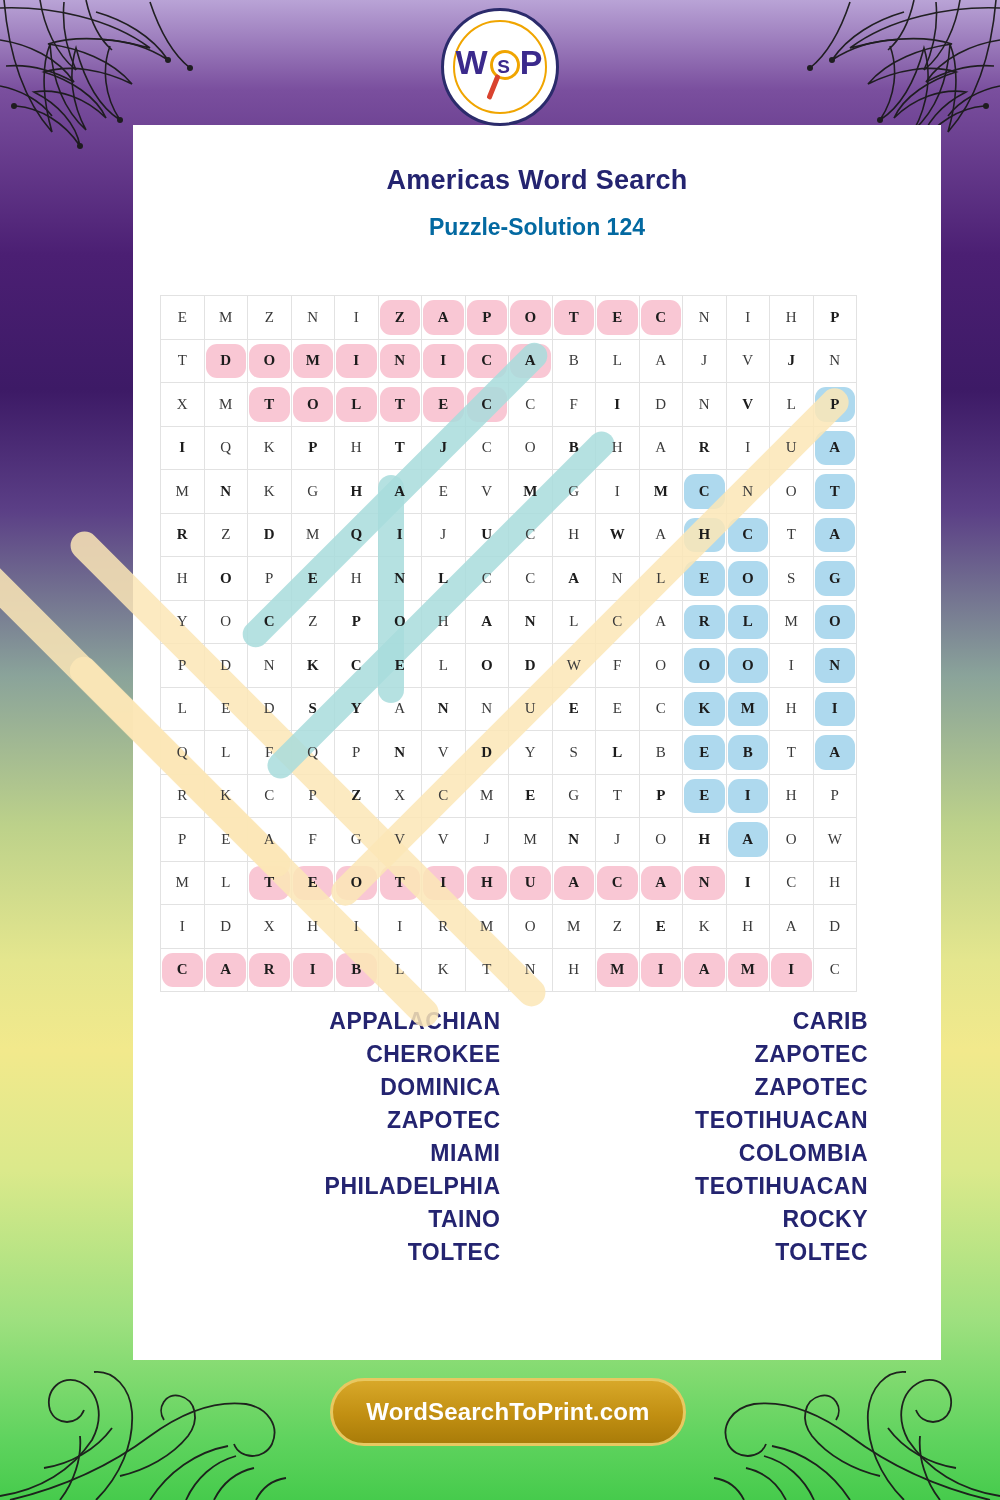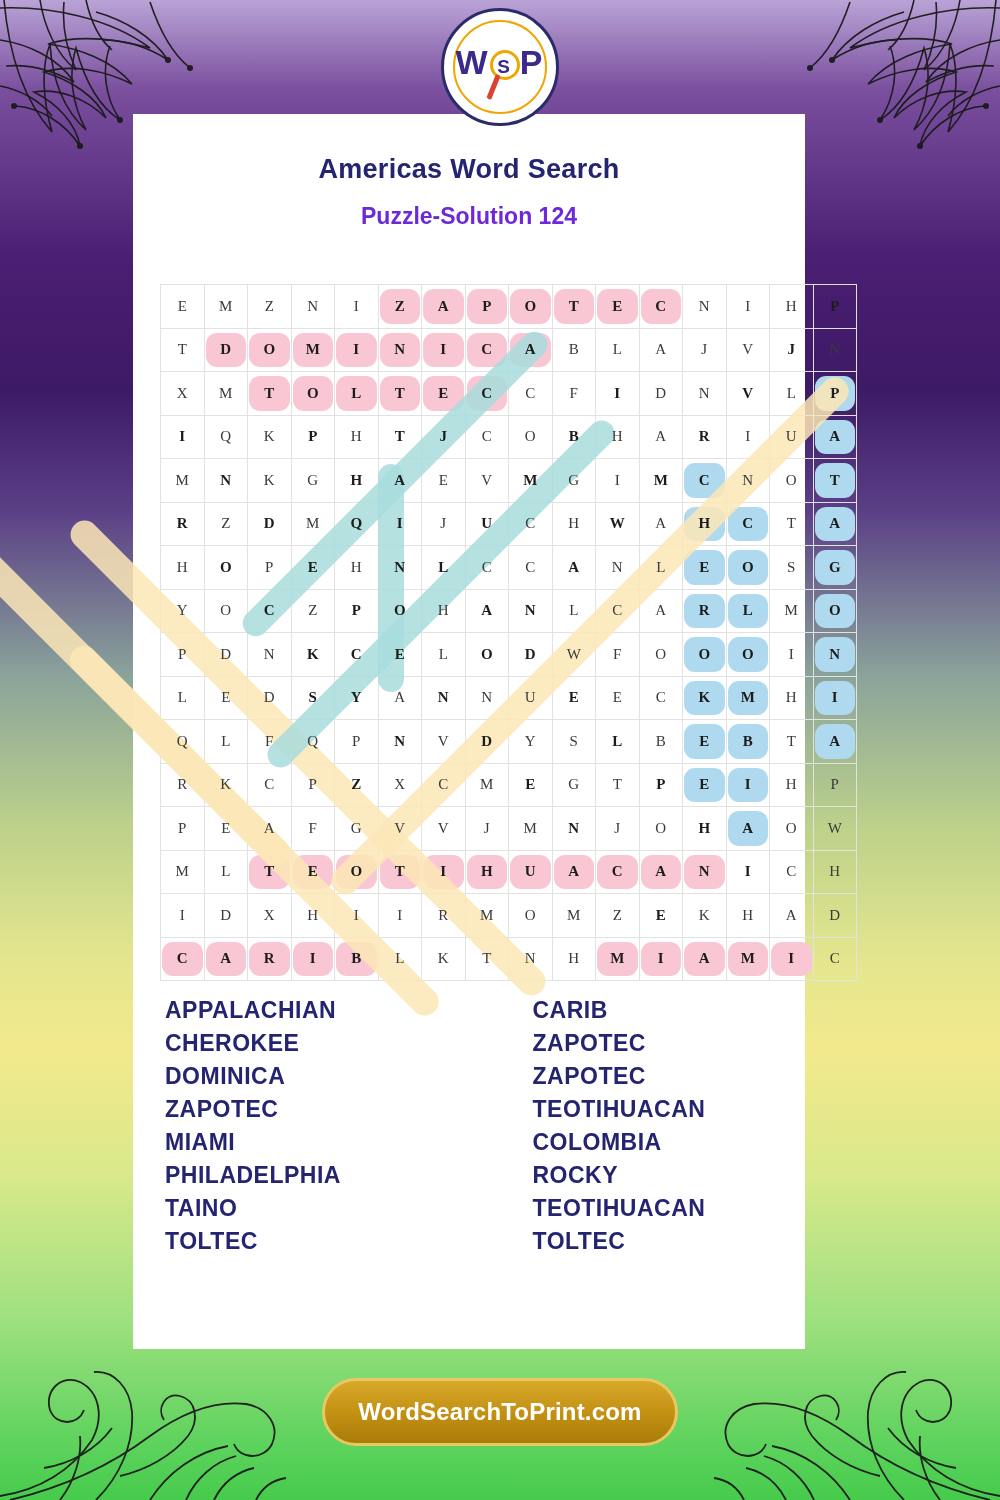--- a/index.html
+++ b/index.html
@@ -40,22 +40,22 @@
     opacity: 0.95;
   }
   .corner.tl { top: 0; left: 0; }
   .corner.tr { top: 0; right: 0; transform: scaleX(-1); }
   .corner.bl { bottom: 0; left: 0; width: 300px; height: 200px;}
   .corner.br { bottom: 0; right: 0; width: 300px; height: 200px; transform: scaleX(-1); }
 
   .sheet {
     position: absolute;
     left: 133px;
-    top: 114px;
-    width: 672px;
+    top: 125px;
+    width: 808px;
     height: 1235px;
     background: #ffffff;
     z-index: 5;
   }
   .logo {
     position: absolute;
     left: 441px;
     top: 8px;
     width: 118px;
     height: 118px;
@@ -111,21 +111,21 @@
     font-size: 27px;
     font-weight: bold;
     color: #242470;
     margin-top: 40px;
     letter-spacing: 0.3px;
   }
   .subtitle {
     text-align: center;
     font-size: 23px;
     font-weight: bold;
-    color: #6d28d9;
+    color: #0369a1;
     margin-top: 18px;
   }
 
   .grid-wrap {
     position: absolute;
     left: 27px;
     top: 170px;
     width: 680px;
   }
   table.grid {
@@ -179,34 +179,34 @@
 
   .words {
     position: absolute;
     left: 0;
     top: 880px;
     width: 735px;
     display: flex;
   }
   .wcol {
     width: 50%;
-    text-align: left;
+    text-align: right;
     padding-left: 32px;
   }
   .wcol div {
     font-size: 23px;
     font-weight: bold;
     color: #242470;
     line-height: 33px;
     letter-spacing: 0.5px;
   }
 
   .footer-btn {
     position: absolute;
-    left: 322px;
+    left: 330px;
     top: 1378px;
     width: 356px;
     height: 68px;
     border-radius: 34px;
     background: linear-gradient(to bottom, #d8a829, #c18f12 55%, #a97c09);
     border: 3px solid #e8c861;
     box-sizing: border-box;
     z-index: 30;
     display: flex;
     align-items: center;
@@ -613,22 +613,22 @@
         <div>PHILADELPHIA</div>
         <div>TAINO</div>
         <div>TOLTEC</div>
       </div>
       <div class="wcol">
         <div>CARIB</div>
         <div>ZAPOTEC</div>
         <div>ZAPOTEC</div>
         <div>TEOTIHUACAN</div>
         <div>COLOMBIA</div>
+        <div>TEOTIHUACAN</div>
         <div>ROCKY</div>
-        <div>TEOTIHUACAN</div>
         <div>TOLTEC</div>
       </div>
     </div>
   </div>
 
   <div class="logo">
     <div class="logo-inner"></div>
     <div class="logo-text">
       <span>W</span><span class="o">S</span><span>P</span>
     </div>

